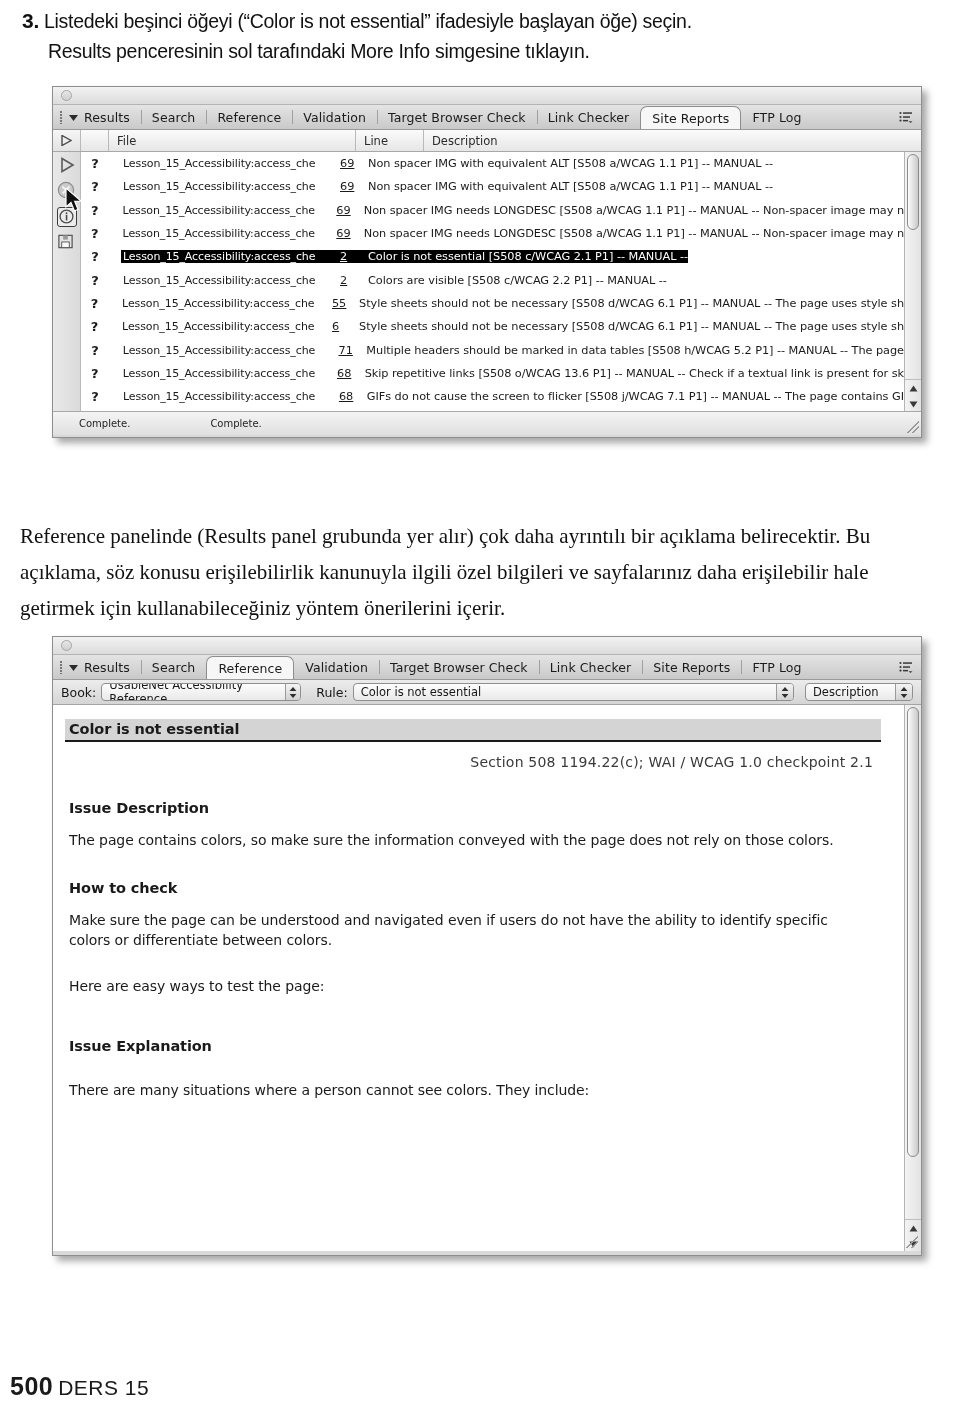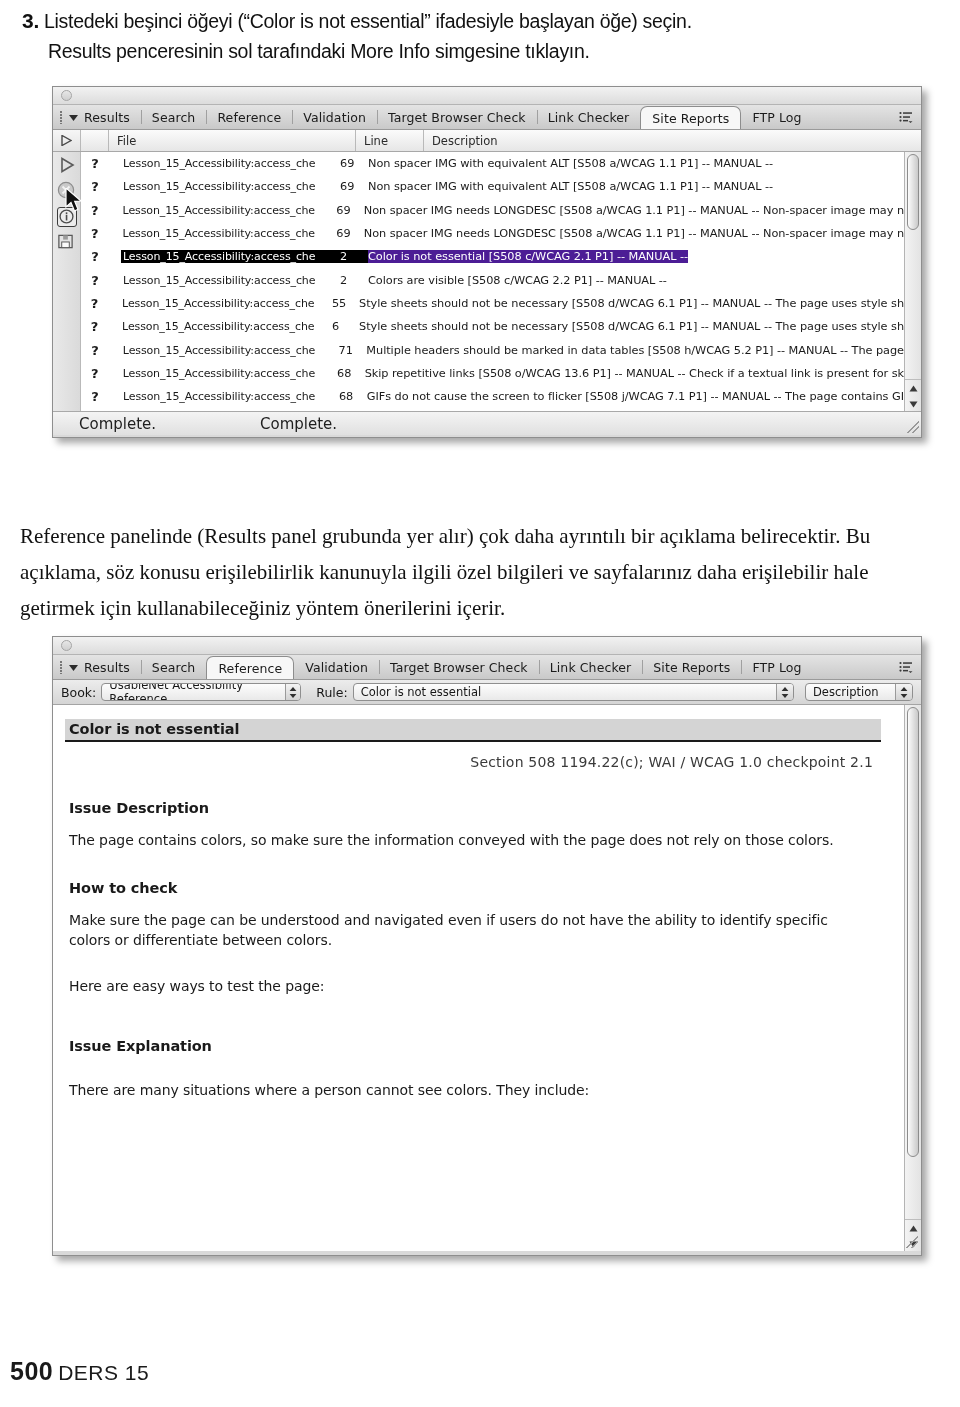--- a/index.html
+++ b/index.html
@@ -150,26 +150,26 @@
     white-space:nowrap;
   }
   .row .q {
     width:28px; text-align:center;
     font-weight:bold; font-size:13px;
   }
   .row .file {
     width:219px; padding-left:2px; overflow:hidden;
     font-size:11px; letter-spacing:-0.1px;margin-left:12px;
   }
-  .row .line { width:28px; font-size:11.3px; }
+  .row .line { width:28px; font-size:11.3px;text-decoration:underline; }
   .row .desc { font-size:11.3px; letter-spacing:-0.05px; }
   .row.sel .file, .row.sel .line {
     background:#000; color:#fff;
   }
-  .row.sel .desc { background:#4c1d95; color:#fff; }
+  .row.sel .desc { background:#000000; color:#fff; }
   .row.faded { opacity:0.45; }
 
   
   .vsb {
     position:absolute; top:0; right:0; width:17px; bottom:0;
     background:linear-gradient(90deg,#f3f3f3,#e3e3e3);
     border-left:1px solid #b4b4b4;
   }
   .vsb .thumb {
     position:absolute; left:2px; right:2px; top:2px; height:76px;
@@ -184,23 +184,22 @@
   .vsb .arrows div {
     height:16px; display:flex; align-items:center; justify-content:center;
   }
 
   
   .statusbar {
     height:24px;
     background:linear-gradient(#f4f4f4,#e0e0e0);
     border-top:1px solid #a9a9a9;
     display:flex; align-items:center;
-    font-size:15px; color:#1e1e1e;
+    font-size:10px; color:#1e1e1e;
     position:relative;
-    gap:24px;
   }
   .statusbar .s1 { padding-left:26px; }
   .statusbar .s2 { padding-left:80px; }
   .resizer {
     position:absolute; right:2px; bottom:2px; width:12px; height:12px;
     background:
       linear-gradient(135deg,transparent 48%, #9a9a9a 48%, #9a9a9a 56%, transparent 56%),
       linear-gradient(135deg,transparent 68%, #9a9a9a 68%, #9a9a9a 76%, transparent 76%);
   }
 
@@ -278,21 +277,21 @@
     letter-spacing:-0.1px;
   }
   .blist {
     margin: 10px 0 0 4px; padding-left:30px;
     font-size:14px; line-height:20px;
   }
   .blist li { margin:0; }
 
   
   .footer {
-    position:absolute; left:10px; bottom:21px;
+    position:absolute; left:10px; bottom:6px;
     font-family:"Liberation Sans", sans-serif;
     letter-spacing:0.5px;
     color:#1a1a1a;
   }
   .footer .big { font-size:25px; font-weight:bold; }
   .footer .small { font-size:21px; font-weight:normal; }
 
   
   .cursor { position:absolute; pointer-events:none; }
 </style>

